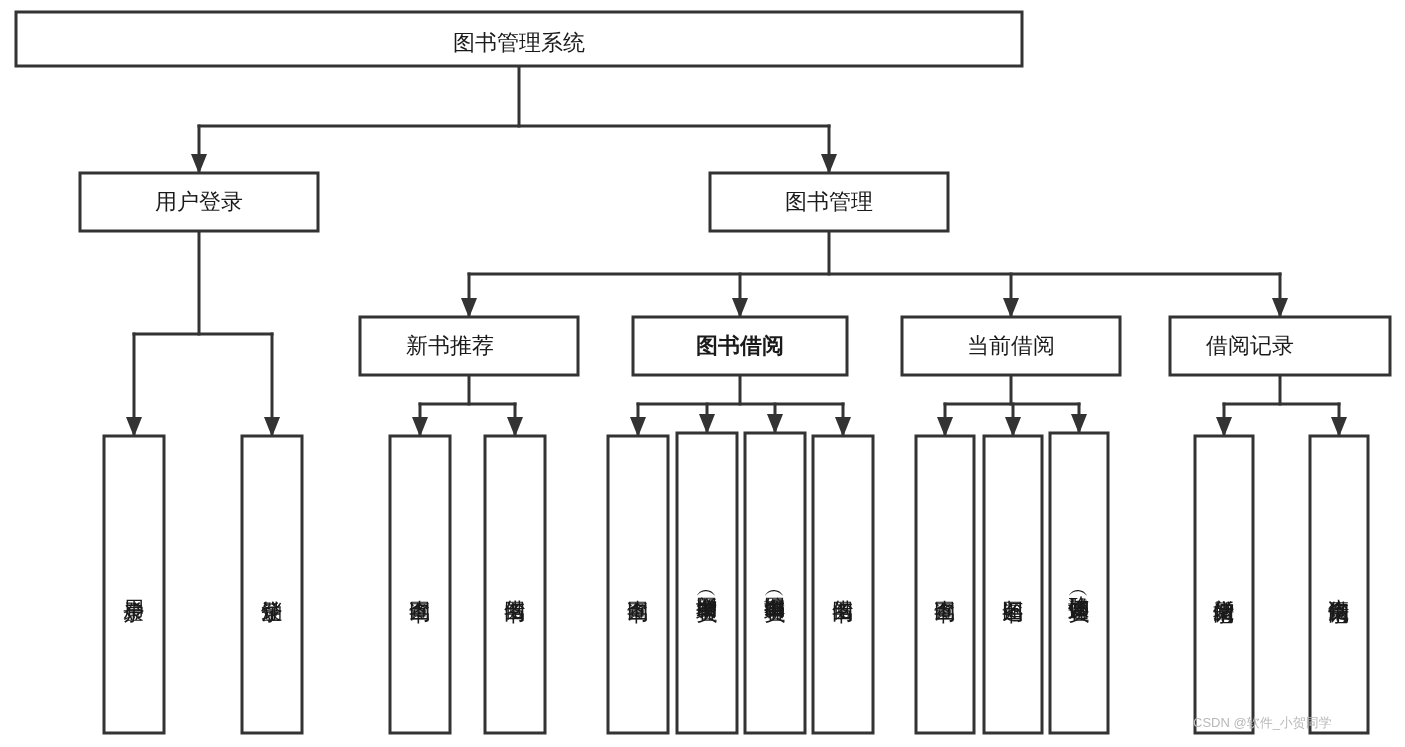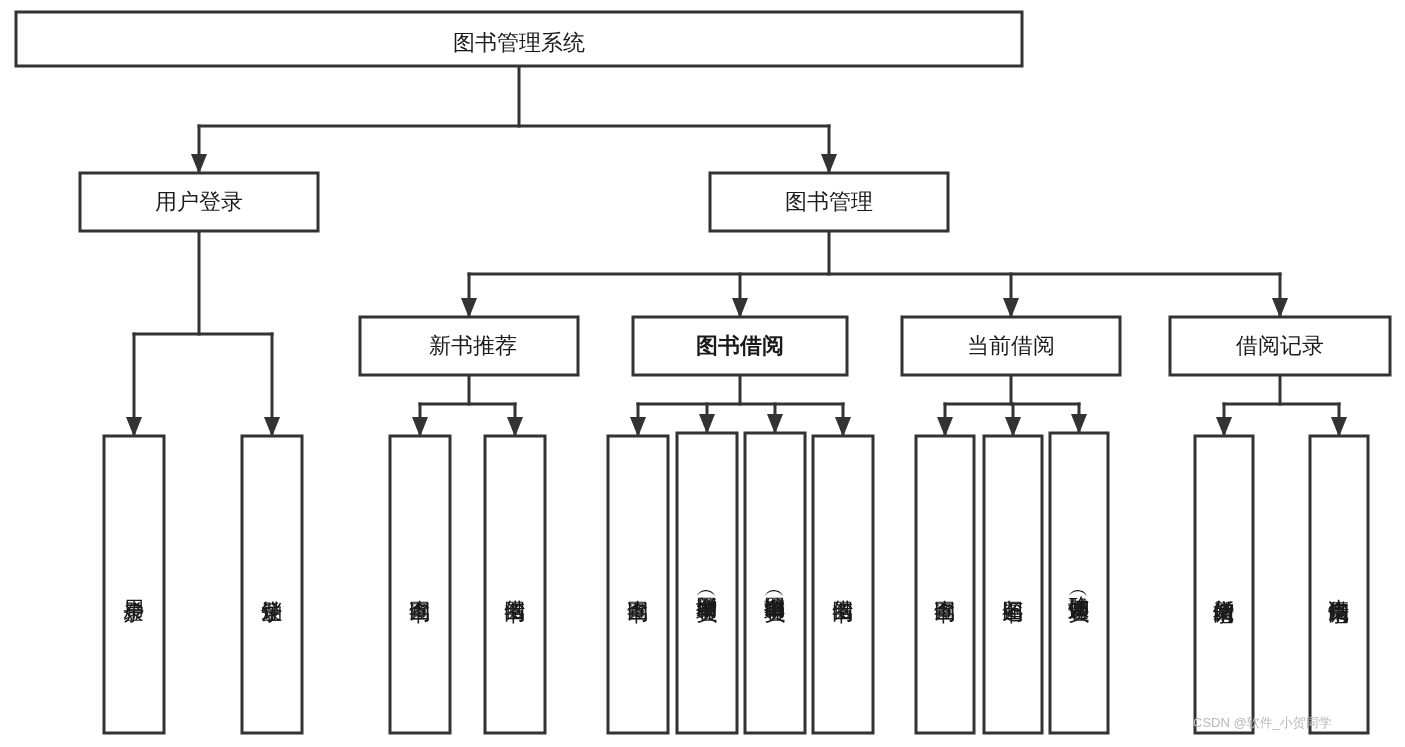--- a/index.html
+++ b/index.html
@@ -198,24 +198,24 @@
         </g>
         <g>
           <rect x="1310" y="436" width="58" height="297" class="node-box"></rect>
         </g>
       </g>
   </svg>
   <div id="label-layer">
       <div class="horiz-text-wrap" style="left: 16px; top: 16px; width: 1006px; height: 54px;">图书管理系统</div>
       <div class="horiz-text-wrap" style="left: 80px; top: 173px; width: 238px; height: 58px;">用户登录</div>
       <div class="horiz-text-wrap" style="left: 710px; top: 173px; width: 238px; height: 58px;">图书管理</div>
-      <div class="horiz-text-wrap" style="left: 381px; top: 317px; width: 184px; height: 58px;">新书推荐</div>
+      <div class="horiz-text-wrap" style="left: 358px; top: 317px; width: 184px; height: 58px;">新书推荐</div>
       <div class="horiz-text-wrap" style="left: 633px; top: 317px; width: 214px; height: 58px; font-weight: bold;">图书借阅</div>
       <div class="horiz-text-wrap" style="left: 902px; top: 317px; width: 218px; height: 58px;">当前借阅</div>
-      <div class="horiz-text-wrap" style="left: 1170px; top: 317px; width: 220px; height: 58px;">借阅记录</div>
+      <div class="horiz-text-wrap" style="left: 1140px; top: 317px; width: 220px; height: 58px;">借阅记录</div>
       <div class="vertical-text-wrap" style="left: 104px; top: 436px; width: 60px; height: 297px;">用户登录</div>
       <div class="vertical-text-wrap" style="left: 242px; top: 436px; width: 60px; height: 297px;">注销登录</div>
       <div class="vertical-text-wrap" style="left: 390px; top: 436px; width: 60px; height: 297px;">查询图书</div>
       <div class="vertical-text-wrap" style="left: 485px; top: 436px; width: 60px; height: 297px;">借阅图书</div>
       <div class="vertical-text-wrap" style="left: 608px; top: 436px; width: 60px; height: 297px;">查询图书</div>
       <div class="vertical-text-wrap" style="left: 677px; top: 433px; width: 60px; height: 300px;">新增图书（管理员）</div>
       <div class="vertical-text-wrap" style="left: 745px; top: 433px; width: 60px; height: 300px;">编辑图书（管理员）</div>
       <div class="vertical-text-wrap" style="left: 813px; top: 436px; width: 60px; height: 297px;">借阅图书</div>
       <div class="vertical-text-wrap" style="left: 916px; top: 436px; width: 58px; height: 297px;">查询图书</div>
       <div class="vertical-text-wrap" style="left: 984px; top: 436px; width: 58px; height: 297px;">归还图书</div>

